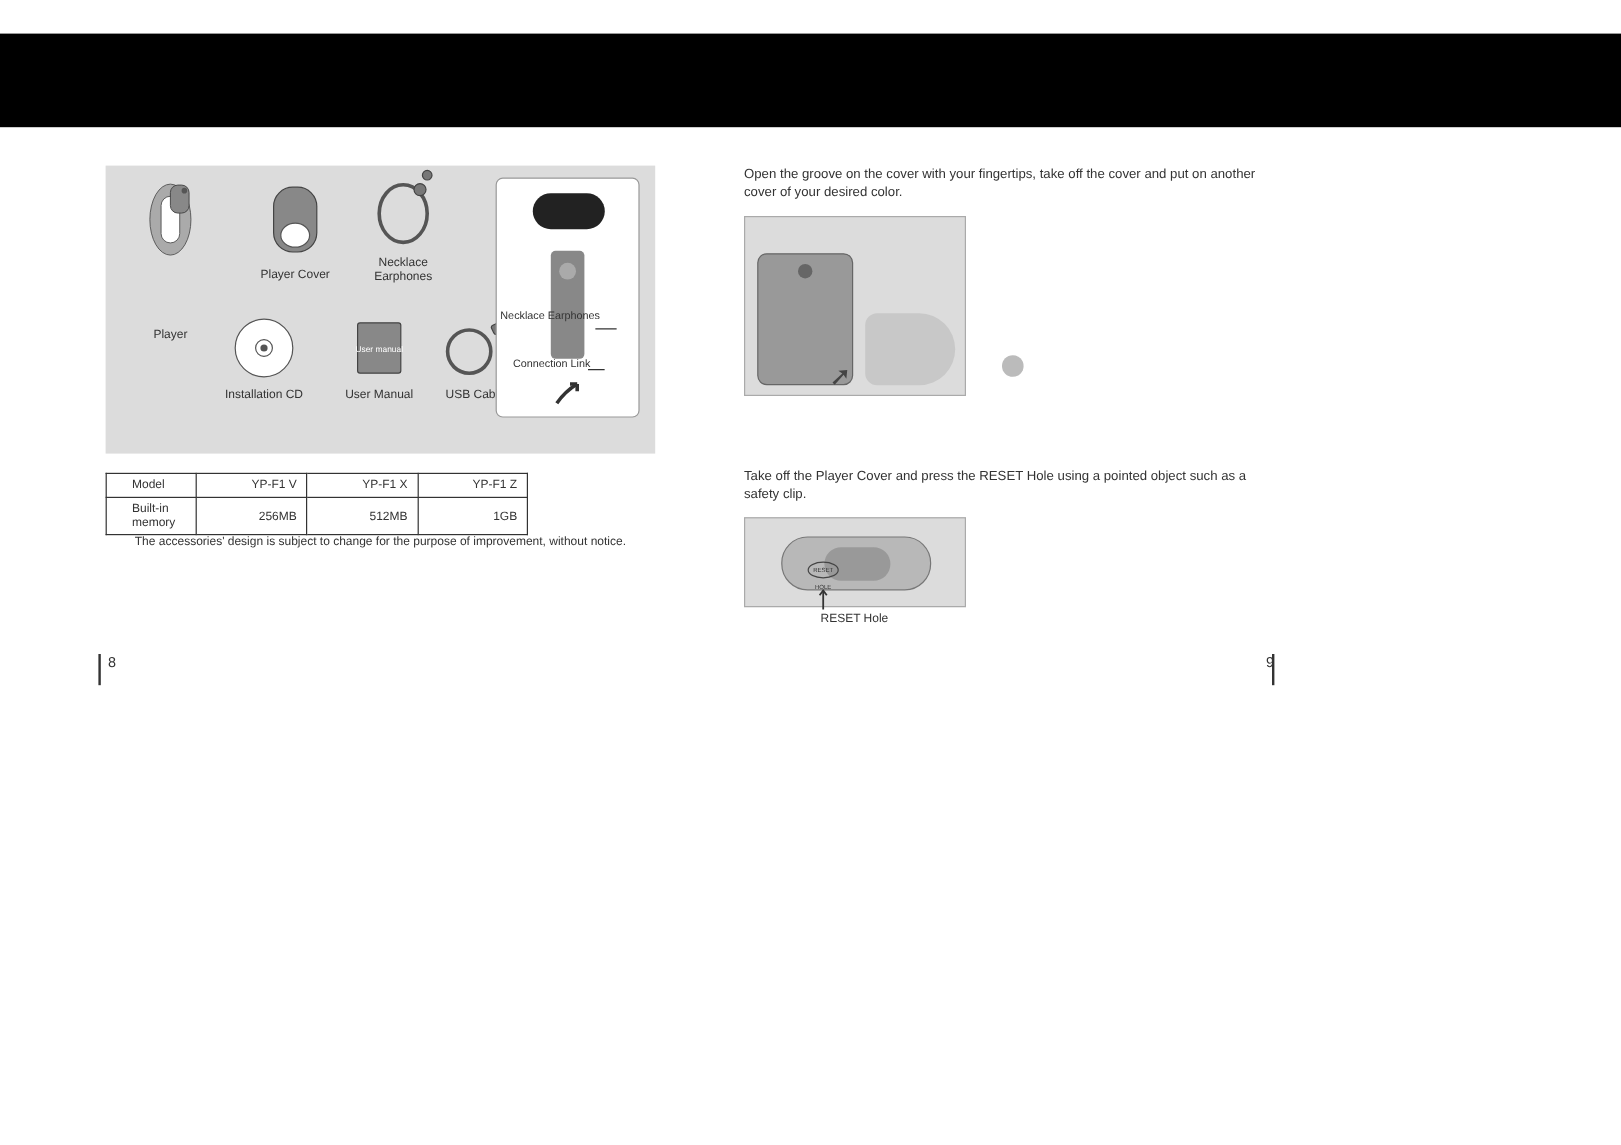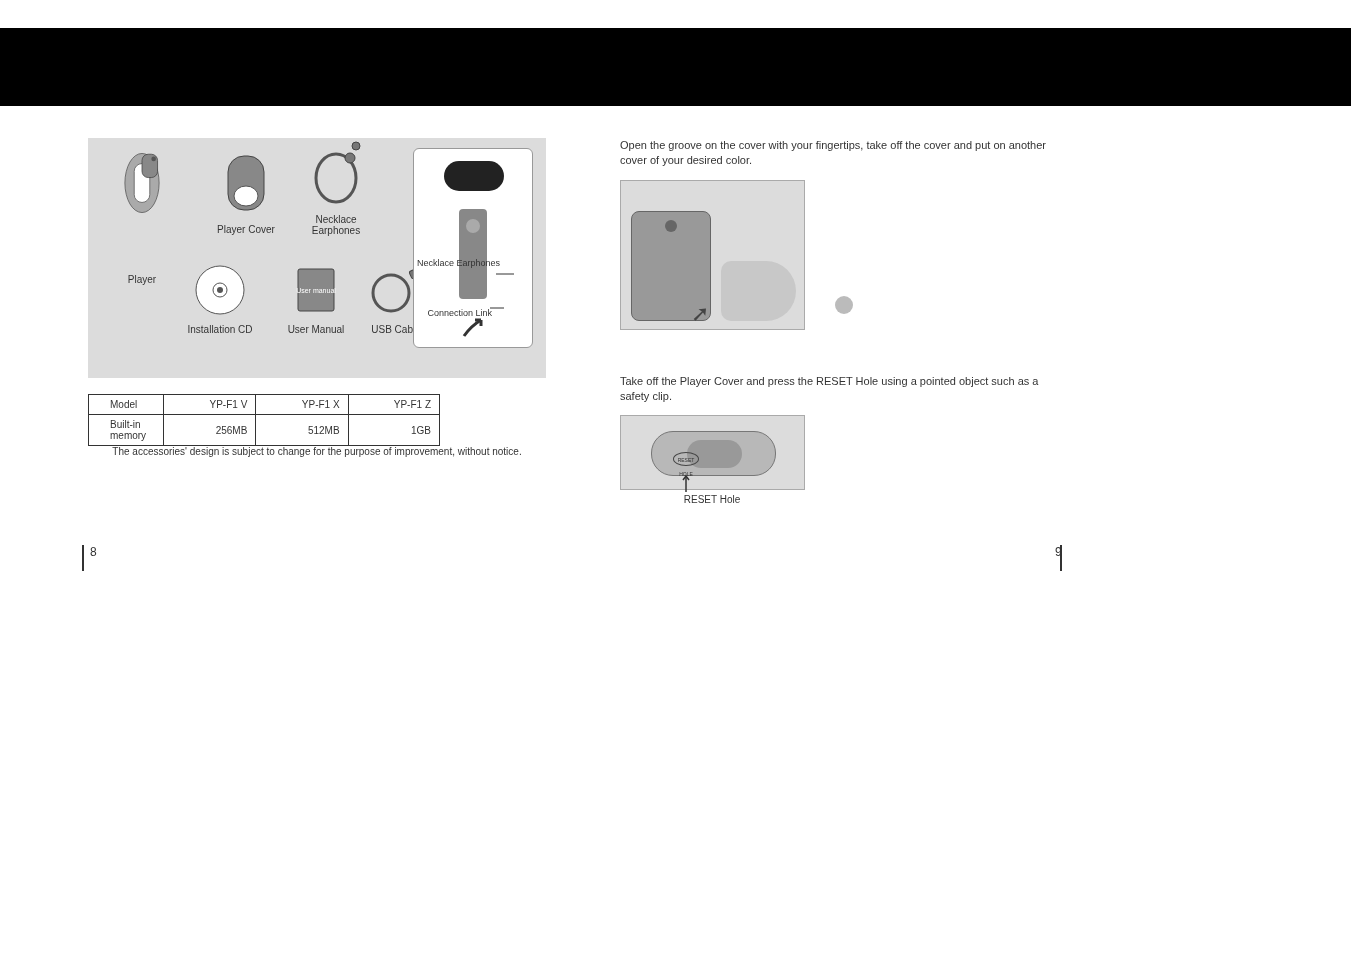--- a/index.html
+++ b/index.html
@@ -185,21 +185,21 @@
     }
     .tick-top-right {
       position: absolute;
       left: 1045px;
       top: 80px;
       width: 2px;
       height: 26px;
       background: #fff;
     }
     .section2 {
-      margin-top: 44px;
+      margin-top: 60px;
     }
     .reset-arrow {
       position: absolute;
       left: 60px;
       top: 58px;
     }
     .reset-label {
       position: absolute;
       left: 52px;
       top: 36px;
@@ -342,21 +342,21 @@
             <div style="position:absolute;top:10px;left:50%;transform:translateX(-50%);width:14px;height:14px;background:#aaa;border-radius:50%"></div>
           </div>
           <svg style="position:absolute;left:45px;top:165px" width="30" height="30" viewBox="0 0 30 30">
             <path d="M5 22 Q12 12 22 6" fill="none" stroke="#333" stroke-width="3"></path>
             <path d="M22 6 L16 6 M22 6 L22 12" stroke="#333" stroke-width="3"></path>
           </svg>
           <div class="callout" style="right:32px;top:110px;text-align:right">Necklace Earphones</div>
           <svg style="position:absolute;right:18px;top:120px" width="18" height="10">
               <line x1="0" y1="5" x2="18" y2="5" stroke="#333"></line>
             </svg>
-          <div class="callout" style="right:40px;top:160px;text-align:left">Connection Link</div>
+          <div class="callout" style="right:40px;top:150px;text-align:left">Connection Link</div>
           <svg style="position:absolute;right:28px;top:154px" width="14" height="10">
               <line x1="0" y1="5" x2="14" y2="5" stroke="#333"></line>
             </svg>
         </div>
       </div>
     </div>
 
     <table class="model-table">
       <tbody>
           <tr>

